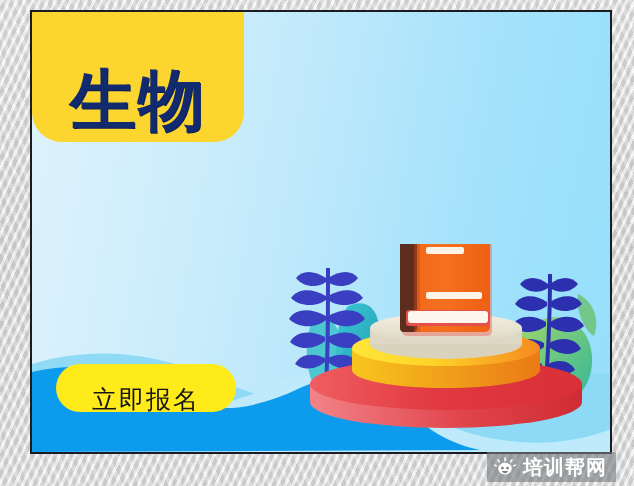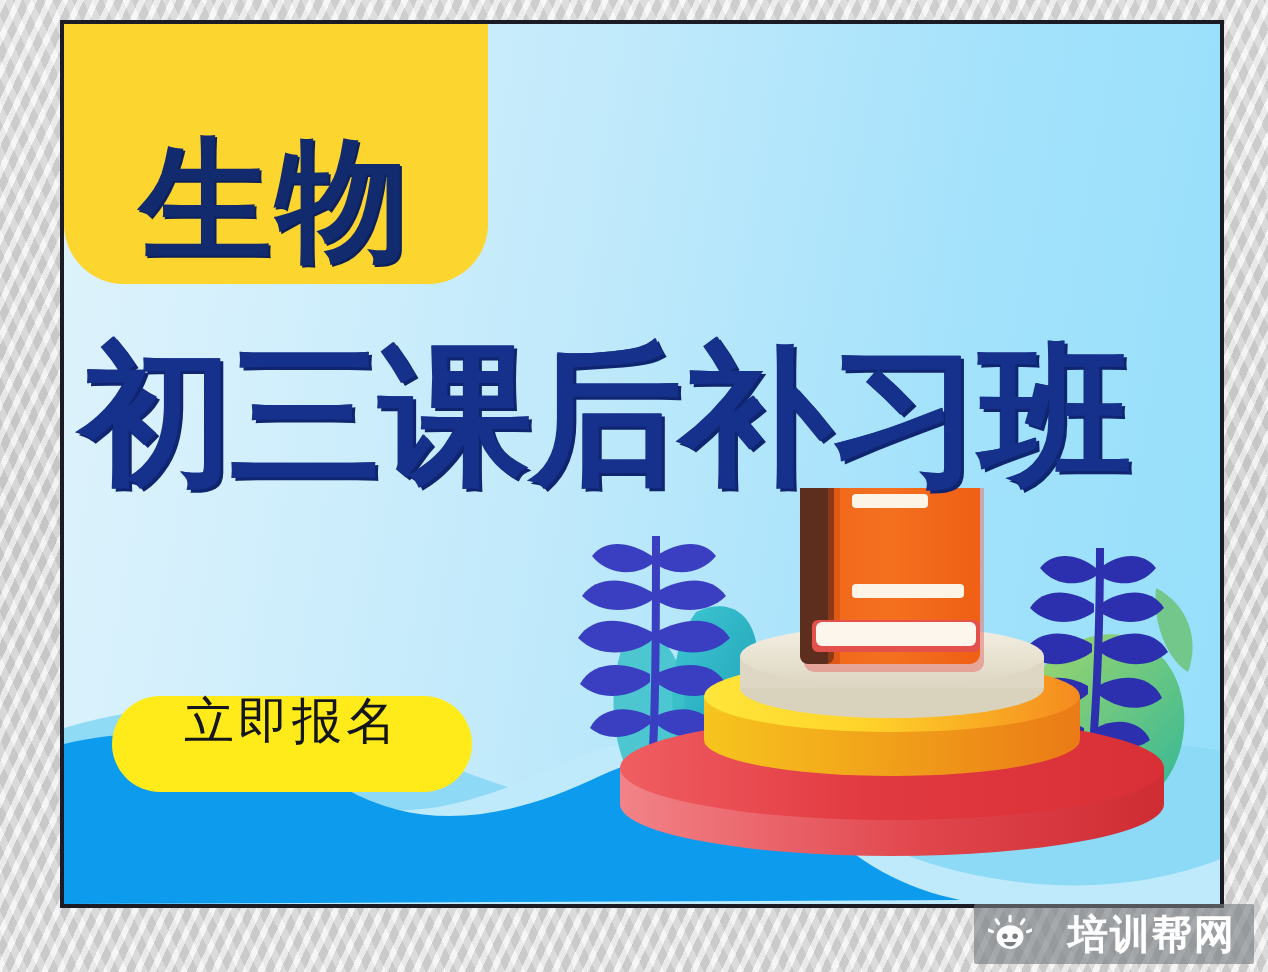--- a/index.html
+++ b/index.html
@@ -95,27 +95,27 @@
     line-height: 1;
     font-weight: 700;
     color: #1a2f86;
     white-space: nowrap;
     letter-spacing: 0px;
   }
 
   
   #cta-button {
     left: 24px;
-    top: 336px;
+    top: 352px;
     width: 180px;
     height: 48px;
     background: #ffeb19;
     border-radius: 26px;
     display: flex;
-    align-items: flex-start;
+    align-items: flex-end;
     justify-content: center;
     z-index: 7;
     cursor: pointer;
   }
   #cta-button .txt {
     font-size: 25px;
     line-height: 1;
     font-weight: 500;
     color: #14161c;
     letter-spacing: 2px;
@@ -138,21 +138,21 @@
 
   
   #watermark {
     position: absolute;
     left: 487px;
     top: 452px;
     height: 30px;
     padding: 0 9px 0 7px;
     display: flex;
     align-items: center;
-    gap: 18px;
+    gap: 7px;
     background: rgba(120,124,128,.62);
     z-index: 20;
     border-radius: 1px;
   }
   #watermark .wm-text {
     font-size: 20px;
     line-height: 1;
     font-weight: 700;
     color: #ffffff;
     letter-spacing: 1px;
@@ -282,21 +282,20 @@
           <rect x="128" y="66" width="84" height="16" rx="3" fill="#e2514c"></rect>
           <rect x="130" y="67" width="80" height="12" rx="3" fill="#fdf6ec"></rect>
         </g>
       </svg>
     </div>
 
     <div id="subject-badge" class="layer">
       <span class="txt">生物</span>
     </div>
 
-    <div id="headline" class="layer">初三课后补习班</div>
 
 
     <div id="cta-button" class="layer">
       <span class="txt">立即报名</span>
     </div>
 
   </div>
 
   <div id="watermark">
     <svg class="wm-icon" viewBox="0 0 24 22" aria-hidden="true">

